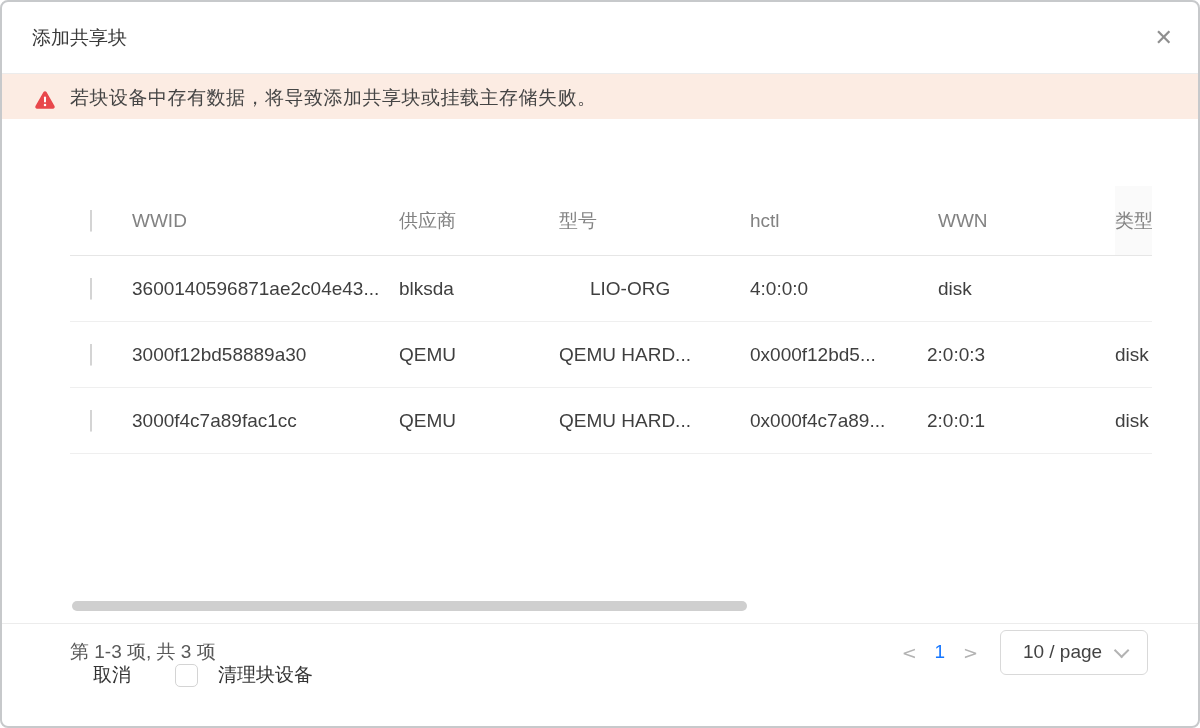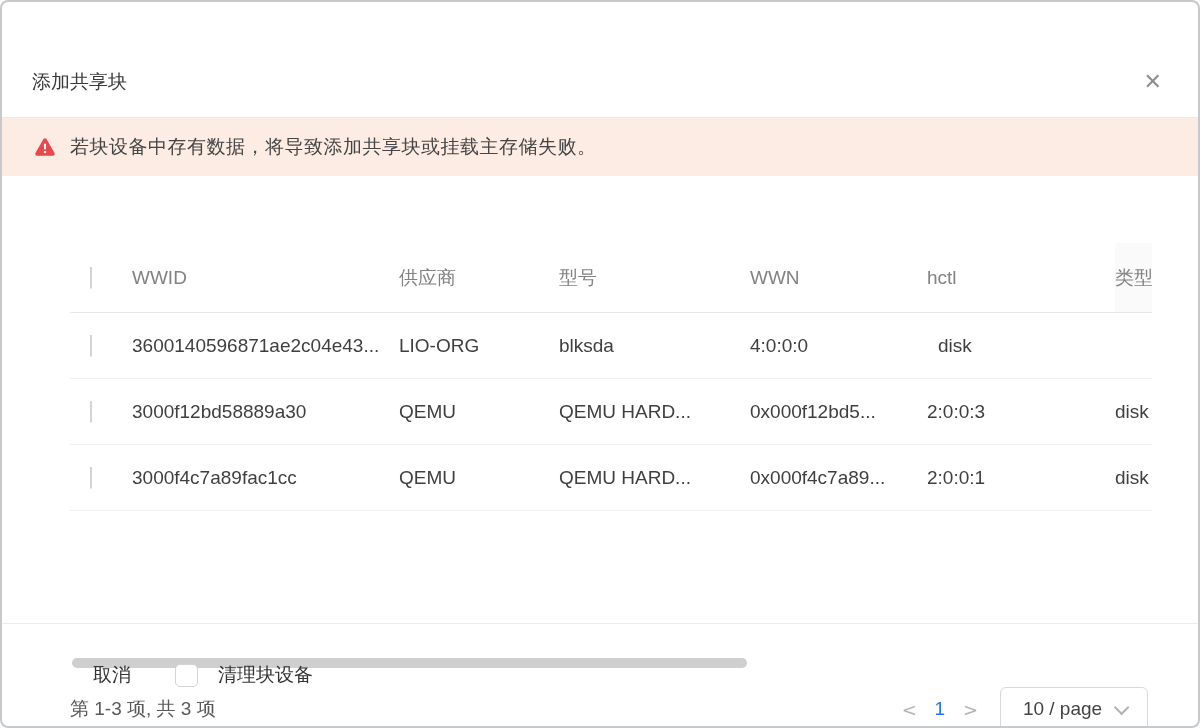--- a/index.html
+++ b/index.html
@@ -7,32 +7,32 @@
   body { font-family:"Liberation Sans","DejaVu Sans",sans-serif; color:#3f3f3f; }
 
   .modal {
     position:relative; width:1200px; height:728px; background:#fff;
     border:2px solid var(--modal-border); border-radius:8px; overflow:hidden;
   }
 
   
   .modal-header {
     height:72px; display:flex; align-items:center;
-    padding:0 32px 0 30px; border-bottom:1px solid var(--divider-light);margin-top:44px;
+    padding:0 21px 0 30px; border-bottom:1px solid var(--divider-light);
   }
   .modal-title { font-size:19px; color:var(--title-color); }
   .close-btn {
     margin-left:auto; font-size:22px; color:var(--close-color);
     line-height:1; cursor:pointer; padding:4px;
   }
 
   
   .alert {
-    height:58px; background:var(--alert-bg);
-    display:flex; align-items:center; padding:16px 32px;
+    height:45px; background:var(--alert-bg);
+    display:flex; align-items:flex-end; padding:8px 32px;
   }
   .alert-icon { width:22px; height:22px; flex:0 0 22px; margin-right:14px; }
   .alert-icon .tri { fill:var(--alert-icon); }
   .alert-text { font-size:19px; color:var(--alert-text); letter-spacing:0.5px; }
 
   
   .body-area { position:relative; height:488px; }
   .table-wrap {
     position:absolute; left:68px; top:67px; width:1082px;
     overflow:hidden; white-space:nowrap;
@@ -131,30 +131,30 @@
   </div>
 
   <div class="body-area">
     <div class="table-wrap">
 
       <div class="t-row t-head">
         <div class="cell c-check"><span class="cbx"></span></div>
         <div class="cell c-wwid">WWID</div>
         <div class="cell c-vendor">供应商</div>
         <div class="cell c-model">型号</div>
+        <div class="cell c-hctl">hctl</div>
         <div class="cell c-wwn">WWN</div>
-        <div class="cell c-hctl">hctl</div>
         <div class="cell c-type">类型</div>
       </div>
 
       <div class="t-row t-body">
         <div class="cell c-check"><span class="cbx"></span></div>
         <div class="cell c-wwid">3600140596871ae2c04e43...</div>
+        <div class="cell c-model">blksda</div>
         <div class="cell c-vendor">LIO-ORG</div>
-        <div class="cell c-model">blksda</div>
         <div class="cell c-hctl">4:0:0:0</div>
         <div class="cell c-type">disk</div>
       </div>
 
       <div class="t-row t-body">
         <div class="cell c-check"><span class="cbx"></span></div>
         <div class="cell c-wwid">3000f12bd58889a30</div>
         <div class="cell c-vendor">QEMU</div>
         <div class="cell c-model">QEMU HARD...</div>
         <div class="cell c-wwn">0x000f12bd5...</div>

